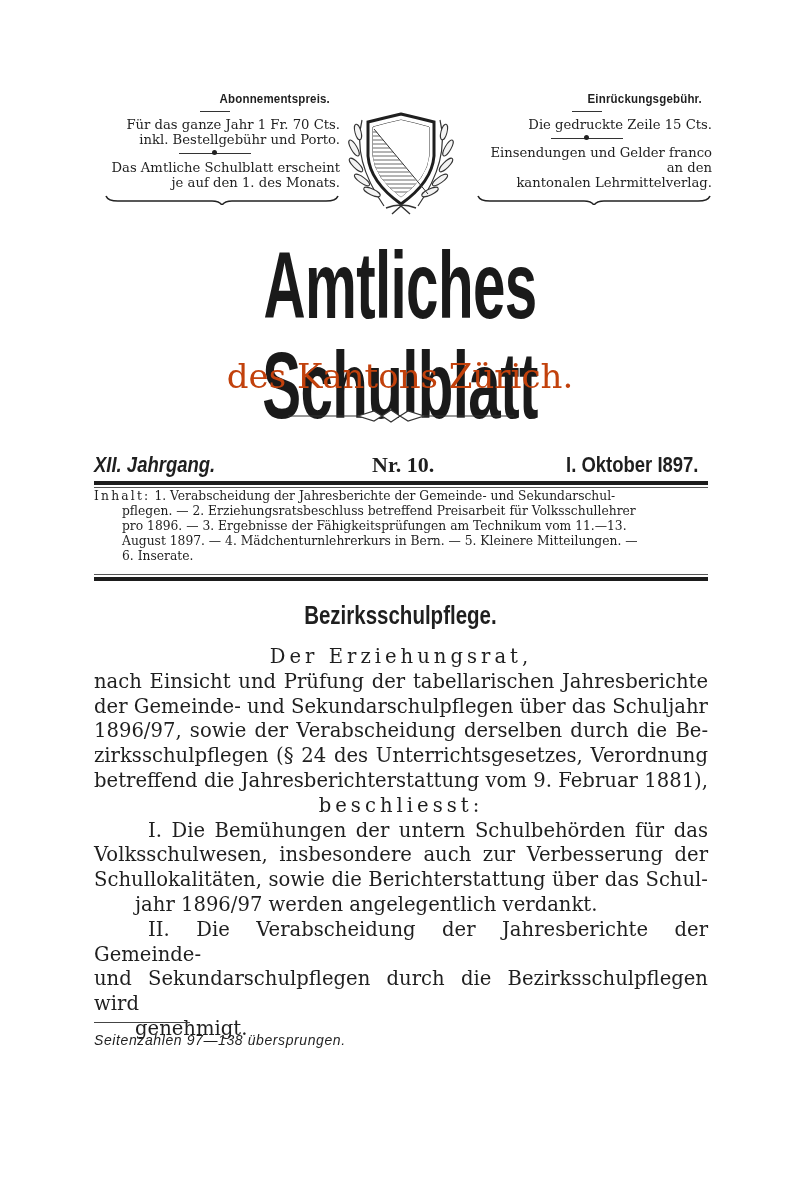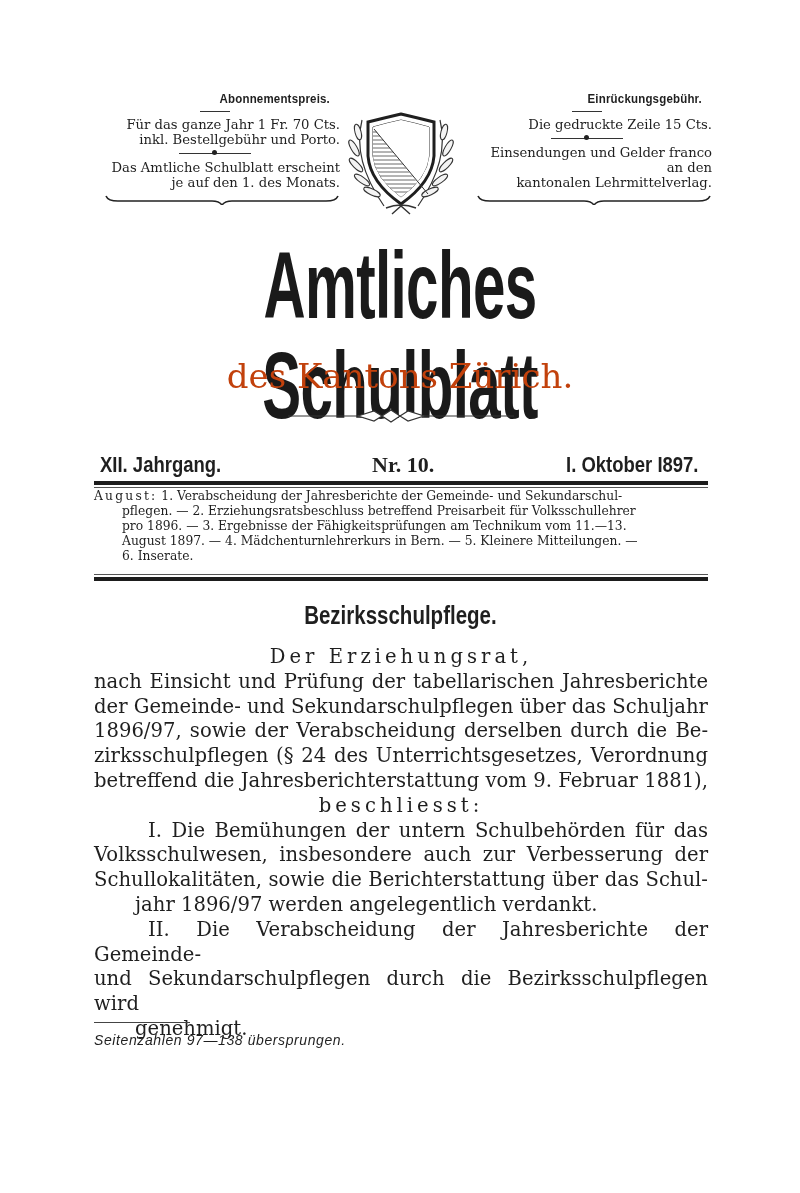--- a/index.html
+++ b/index.html
@@ -151,28 +151,28 @@
 <div class="abs sub-title">des Kantons Zürich.</div>
 <svg class="abs ornament" viewBox="0 0 226 16">
   <line x1="0" y1="8" x2="226" y2="8" stroke="#333" stroke-width="1"></line>
   <g fill="#fff" stroke="#333" stroke-width="1.2">
     <polygon points="70,8 86,3 94,8 86,13"></polygon>
     <polygon points="94,8 103,2 112,8 103,14"></polygon>
     <polygon points="112,8 120,3 136,8 120,13"></polygon>
   </g>
 </svg>
 
-<div class="abs issue-row" style="left:100px;"><span class="sb">XII. Jahrgang.</span></div>
+<div class="abs issue-row" style="left:94px;font-style:italic;"><span class="sb">XII. Jahrgang.</span></div>
 <div class="abs issue-row serif" style="left:372px; font-weight:bold;">Nr. 10.</div>
 <div class="abs issue-row" style="left:566px;"><span class="sb">I. Oktober I897.</span></div>
 <div class="abs rule-thick" style="top:481px;"></div>
 <div class="abs rule-thin" style="top:487px;"></div>
 
 <div class="abs contents">
-  <p><span class="label">August:</span> <span>1. Verabscheidung der Jahresberichte der Gemeinde- und Sekundarschul-</span></p>
+  <p><span class="label">Inhalt:</span> <span>1. Verabscheidung der Jahresberichte der Gemeinde- und Sekundarschul-</span></p>
   <p class="indent">pflegen. — 2. Erziehungsratsbeschluss betreffend Preisarbeit für Volksschullehrer</p>
   <p class="indent">pro 1896. — 3. Ergebnisse der Fähigkeitsprüfungen am Technikum vom 11.—13.</p>
   <p class="indent">August 1897. — 4. Mädchenturnlehrerkurs in Bern. — 5. Kleinere Mitteilungen. —</p>
   <p class="indent">6. Inserate.</p>
 </div>
 <div class="abs rule-thin" style="top:574px;"></div>
 <div class="abs rule-thick" style="top:577px;"></div>
 
 <div class="abs section-title sans-bold"><span>Bezirksschulpflege.</span></div>
 

